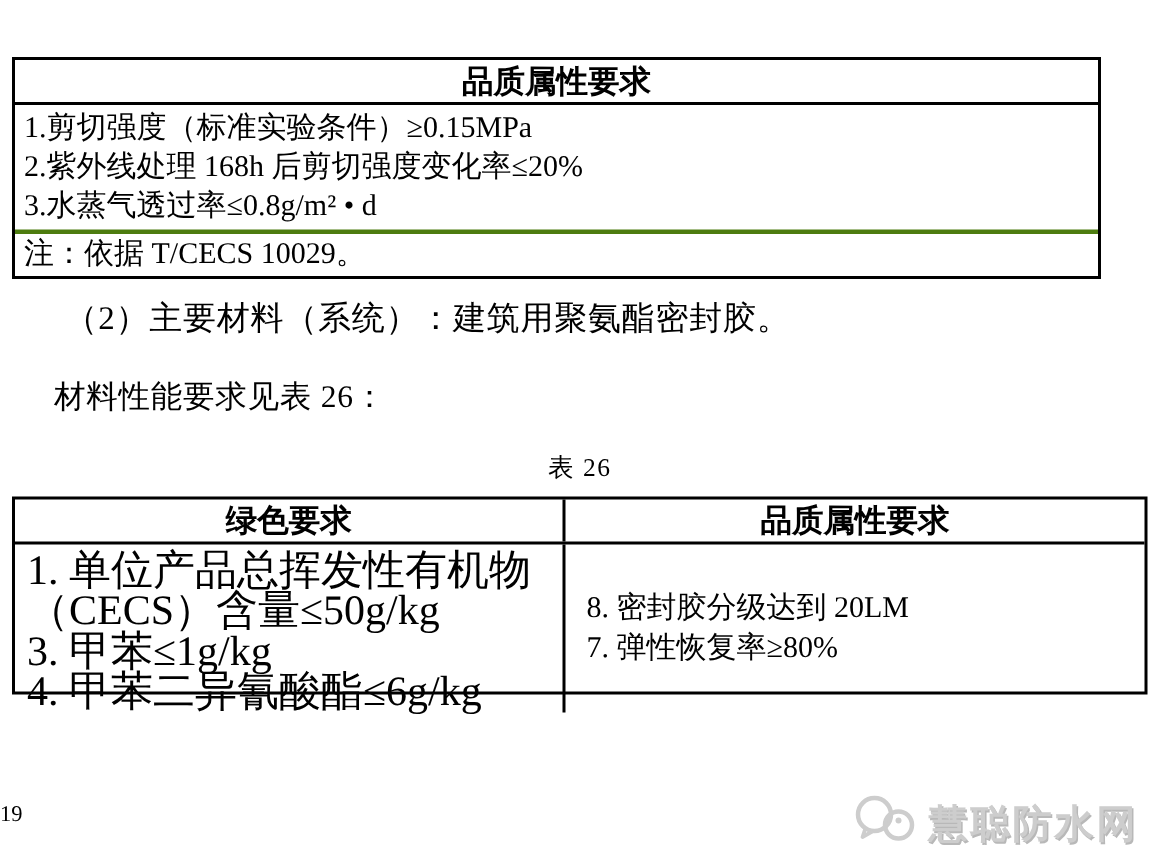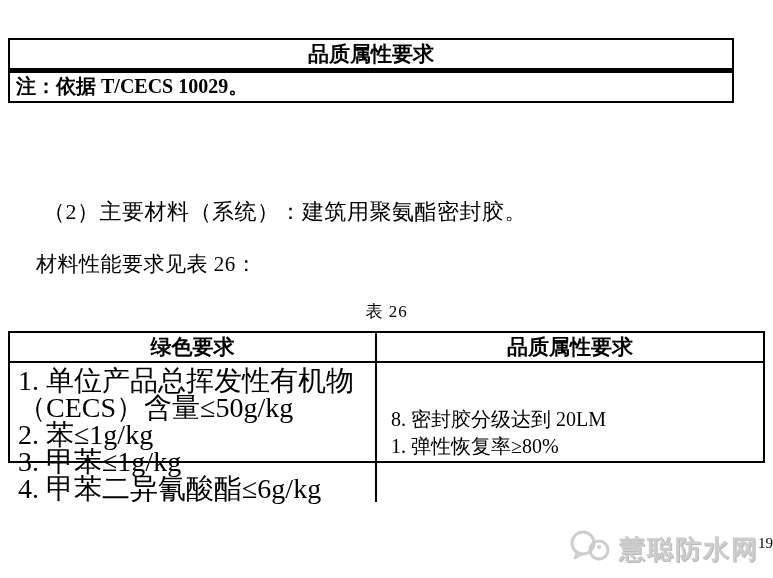--- a/index.html
+++ b/index.html
@@ -47,25 +47,24 @@
     justify-content: center;
     font-weight: bold;
     font-size: 21px;
   }
   .table25 .body {
     padding: 2px 6px 3px 6px;
     font-size: 20px;
     line-height: 26px;
   }
   .table25 .note {
-    border-top: 3px solid #000000;
+    border-top: 3px solid #4d7c0f;
     padding: 1px 6px 2px 6px;
     font-size: 20px;
     line-height: 25px;
-    font-weight: bold;
   }
 
   
   .para1 {
     position: absolute;
     left: 43px;
     top: 197px;
     font-size: 22px;
     letter-spacing: 0.5px;
   }
@@ -128,21 +127,21 @@
     font-size: 20px;
     line-height: 27px;
   }
 
   
   .page-number {
     position: absolute;
     left: 0;
     top: 535px;
     width: 100%;
-    text-align: right;
+    text-align: left;
     font-size: 15px;
   }
   .watermark {
     position: absolute;
     top: 528px;
     right: 14px;
     display: flex;
     align-items: center;
     gap: 6px;
   }
@@ -156,44 +155,48 @@
   }
 </style>
 </head>
 <body>
 
 <div class="page">
 
 
   <div class="table25">
     <div class="hdr">品质属性要求</div>
+    <div class="body">
+      <div>1.剪切强度（标准实验条件）≥0.15MPa</div>
+      <div>2.紫外线处理 168h 后剪切强度变化率≤20%</div>
+      <div>3.水蒸气透过率≤0.8g/m² • d</div>
+    </div>
     <div class="note">注：依据 T/CECS 10029。</div>
   </div>
 
   <div class="para1">（2）主要材料（系统）：建筑用聚氨酯密封胶。</div>
   <div class="para2">材料性能要求见表 26：</div>
 
   <div class="caption caption-26">表 26</div>
 
   <div class="table26">
     <div class="head-row">
       <div class="head-cell col-left">绿色要求</div>
       <div class="head-cell col-right">品质属性要求</div>
     </div>
     <div class="body-row">
       <div class="col-left cell-left">
         <div>1. 单位产品总挥发性有机物</div>
         <div>（CECS）含量≤50g/kg</div>
-        <div>2. 苯≤1g/kg</div>
         <div>3. 甲苯≤1g/kg</div>
         <div>4. 甲苯二异氰酸酯≤6g/kg</div>
       </div>
       <div class="col-right cell-right">
         <div>8. 密封胶分级达到 20LM</div>
-        <div>1. 弹性恢复率≥80%</div>
+        <div>7. 弹性恢复率≥80%</div>
       </div>
     </div>
   </div>
 
   <div class="page-number">19</div>
 
   <div class="watermark">
     <span>
       <svg width="44" height="38" viewBox="0 0 44 38">
         <circle cx="14" cy="15" r="11" fill="none" stroke="#cdcdcd" stroke-width="3"></circle>

